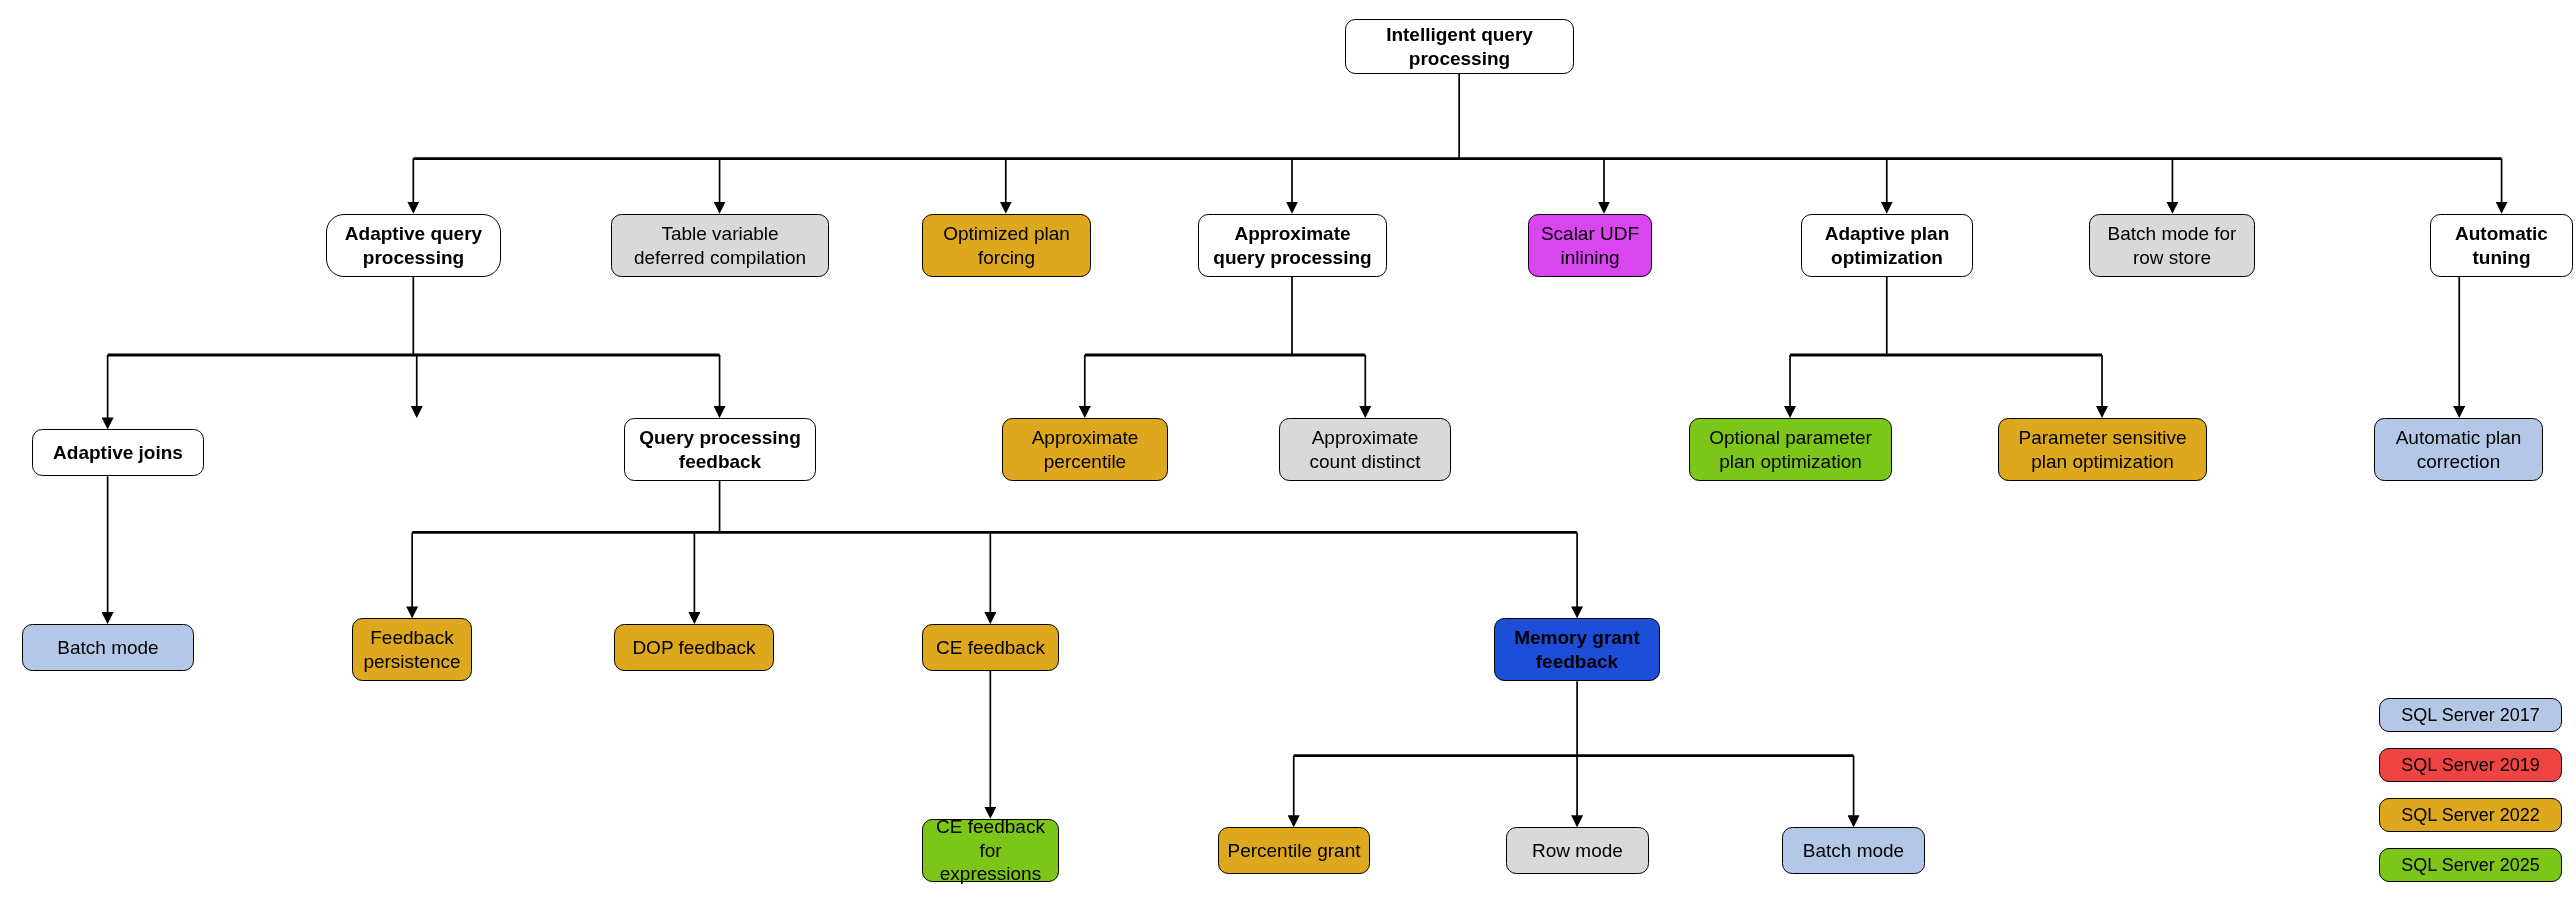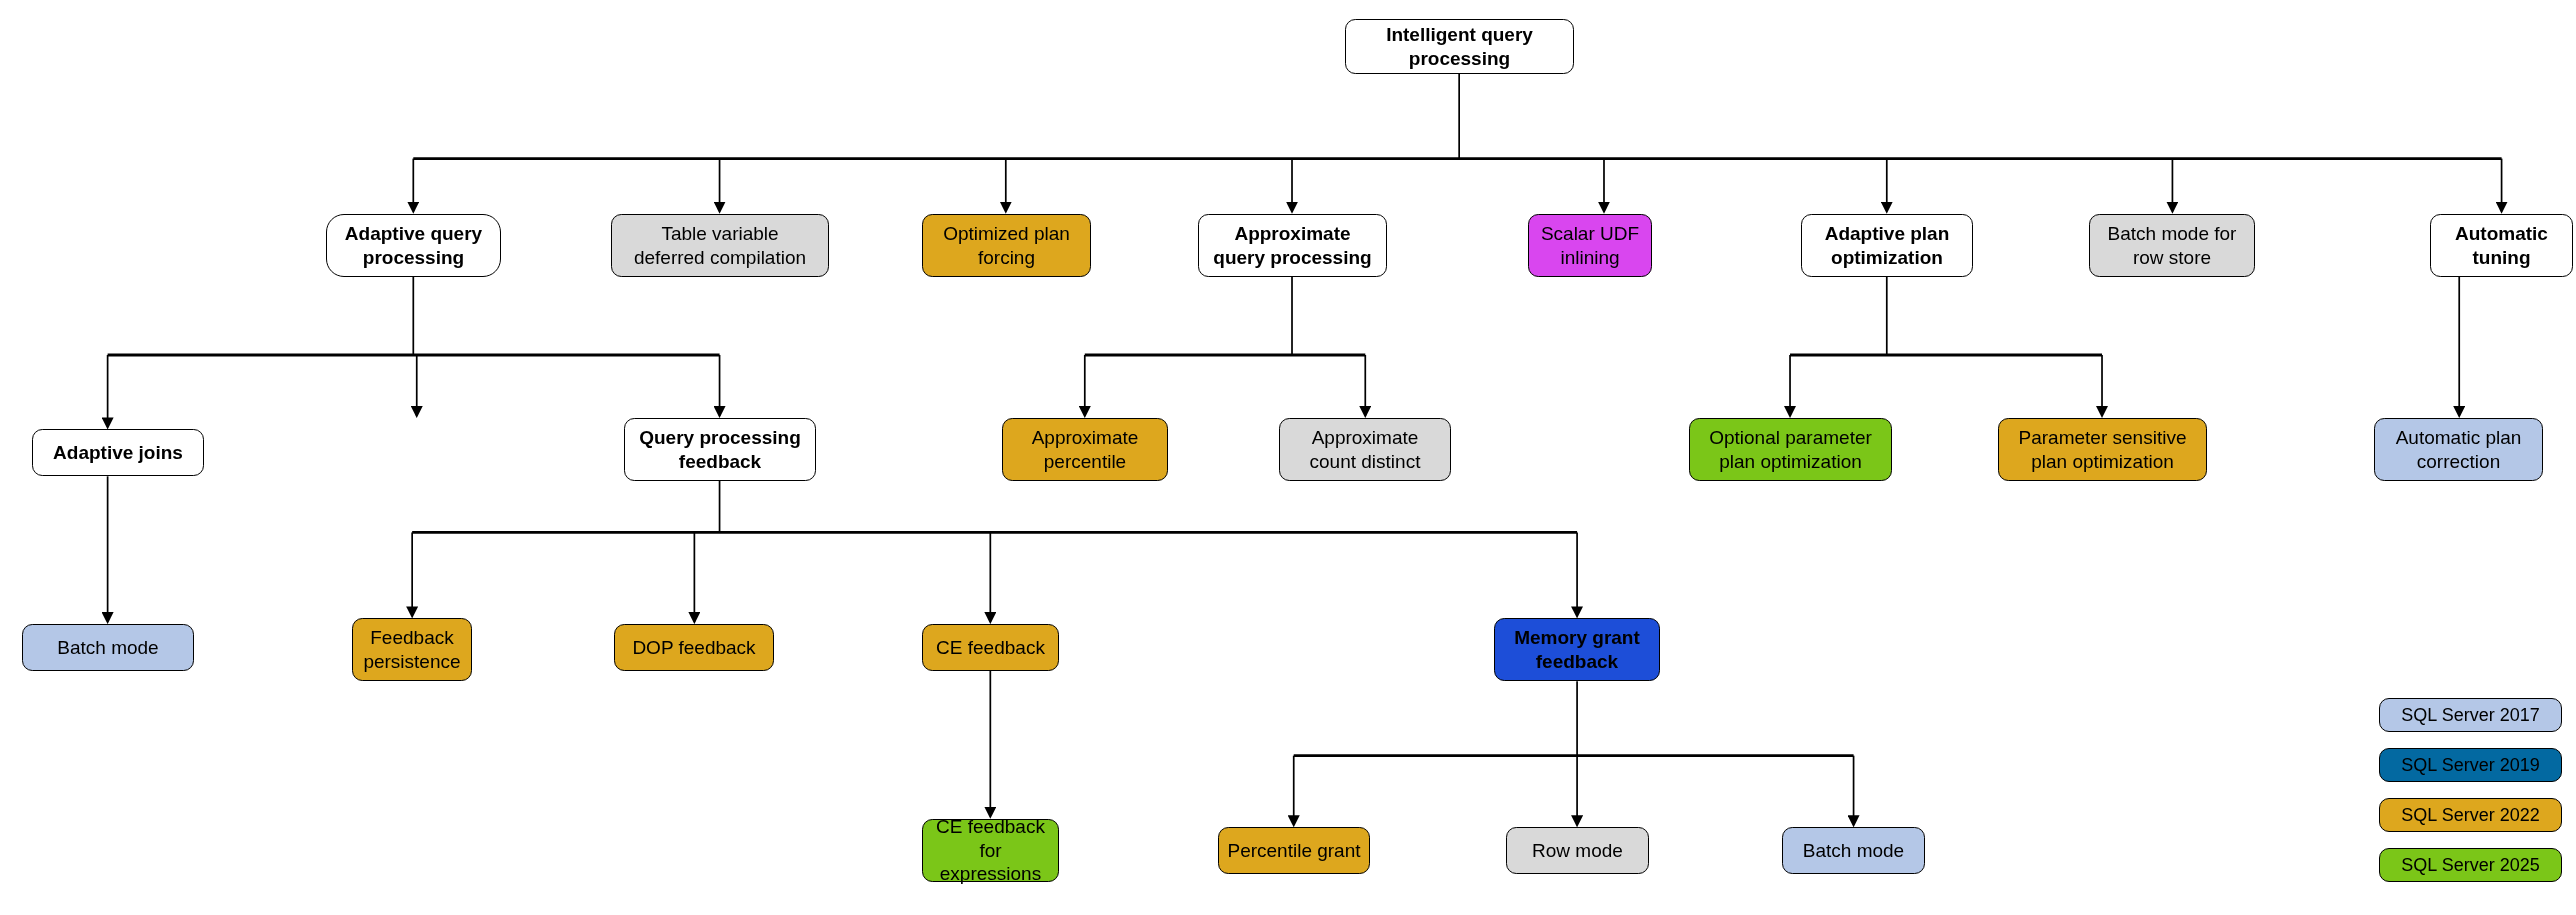--- a/index.html
+++ b/index.html
@@ -140,17 +140,17 @@
     <div class="node" style="left: 614px; top: 624px; width: 160px; height: 47px; background: rgb(221, 167, 30);">DOP feedback</div>
     <div class="node" style="left: 922px; top: 624px; width: 137px; height: 47px; background: rgb(221, 167, 30);">CE feedback</div>
     <div class="node bold" style="left: 1494px; top: 618px; width: 166px; height: 63px; background: #1d4ed8;">Memory grant
 feedback</div>
     <div class="node" style="left: 922px; top: 819px; width: 137px; height: 63px; background: rgb(123, 198, 24);">CE feedback for
 expressions</div>
     <div class="node" style="left: 1218px; top: 827px; width: 152px; height: 47px; background: rgb(221, 167, 30);">Percentile grant</div>
     <div class="node" style="left: 1506px; top: 827px; width: 143px; height: 47px; background: rgb(217, 217, 217);">Row mode</div>
     <div class="node" style="left: 1782px; top: 827px; width: 143px; height: 47px; background: rgb(180, 199, 231);">Batch mode</div>
     <div class="legend-item" style="left: 2379px; top: 698px; width: 183px; height: 34px; background: rgb(180, 199, 231);">SQL Server 2017</div>
-    <div class="legend-item" style="left: 2379px; top: 748px; width: 183px; height: 34px; background: #0369a1;">SQL Server 2019</div>
+    <div class="legend-item" style="left: 2379px; top: 748px; width: 183px; height: 34px; background: #ef4444;">SQL Server 2019</div>
     <div class="legend-item" style="left: 2379px; top: 798px; width: 183px; height: 34px; background: rgb(221, 167, 30);">SQL Server 2022</div>
     <div class="legend-item" style="left: 2379px; top: 848px; width: 183px; height: 34px; background: rgb(123, 198, 24);">SQL Server 2025</div>
   </div>
 
 
 </body></html>

